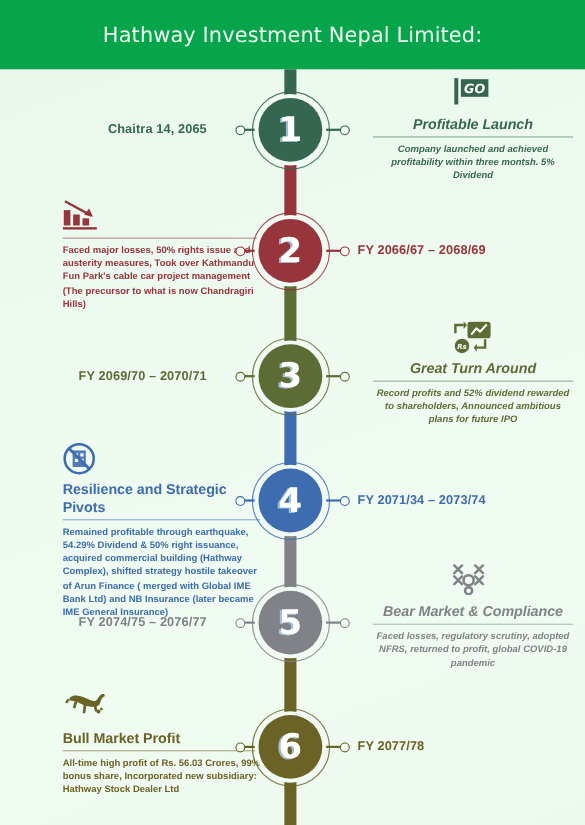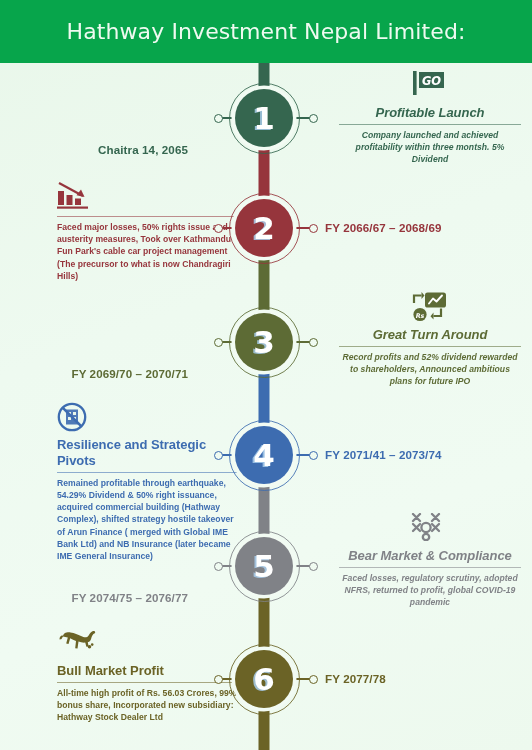--- a/index.html
+++ b/index.html
@@ -30,21 +30,21 @@
     top: 0; left: 0;
     width: 532px;
     height: 63px;
     background: #07a54b;
     display: flex;
     align-items: center;
     justify-content: center;
   }
   .header-title {
     color: #eefaf0;
-    font-size: 22px;
+    font-size: 19px;
     font-weight: 400;
     letter-spacing: 0.1px;
     white-space: nowrap;
     font-family: "DejaVu Sans", sans-serif;
   }
 
   
   .spine {
     position: absolute;
     left: 264px;
@@ -120,21 +120,21 @@
   .period {
     position: absolute;
     top: 0;
     font-size: 11.6px;
     font-weight: 700;
     letter-spacing: 0.1px;
     white-space: nowrap;
     transform: translateY(-50%);
     line-height: 1.2;
   }
-  .period.left  { right: 344px; text-align: right; margin-top: 32px; }
+  .period.left  { right: 344px; text-align: right; }
   .period.right { left: 325px;  text-align: left; }
 
   
   .content {
     position: absolute;
     width: 182px;
   }
   .content.left  { left: 57px;  text-align: left; }
   .content.right { left: 339px; text-align: center; font-style: italic; }
 
@@ -217,21 +217,21 @@
       </div>
       <div class="milestone" style="top: 455px; color: rgb(61, 108, 176);">
         <div class="node" style="background: rgb(61, 108, 176); color: rgb(61, 108, 176);">
           <span class="ring"></span>
      <span class="node-num">4</span>
         </div>
         <div class="arm left" style="background: rgb(61, 108, 176);"></div>
         <div class="dot left" style="color: rgb(61, 108, 176); background: rgb(240, 251, 241);"></div>
         <div class="arm right" style="background: rgb(61, 108, 176);"></div>
         <div class="dot right" style="color: rgb(61, 108, 176); background: rgb(240, 251, 241);"></div>
-        <div class="period right" style="color: rgb(61, 108, 176);">FY 2071/41 – 2073/74</div>
+        <div class="period right" style="color: rgb(61, 108, 176);">FY 2071/34 – 2073/74</div>
       </div>
       <div class="milestone" style="top: 566px; color: rgb(128, 130, 135);">
         <div class="node" style="background: rgb(128, 130, 135); color: rgb(128, 130, 135);">
           <span class="ring"></span>
      <span class="node-num">5</span>
         </div>
         <div class="arm left" style="background: rgb(128, 130, 135);"></div>
         <div class="dot left" style="color: rgb(128, 130, 135); background: rgb(240, 251, 241);"></div>
         <div class="arm right" style="background: rgb(128, 130, 135);"></div>
         <div class="dot right" style="color: rgb(128, 130, 135); background: rgb(240, 251, 241);"></div>

